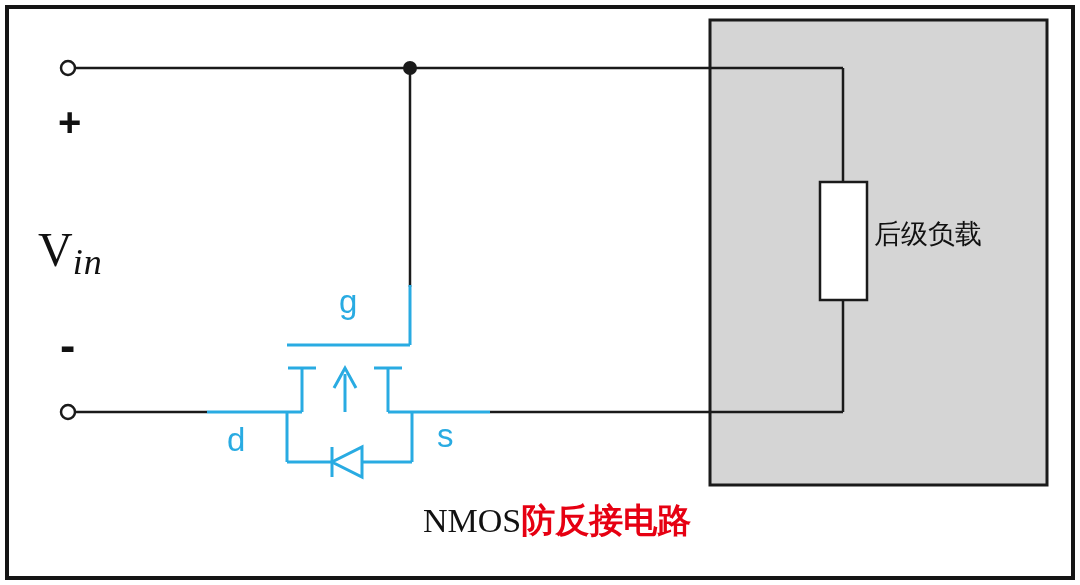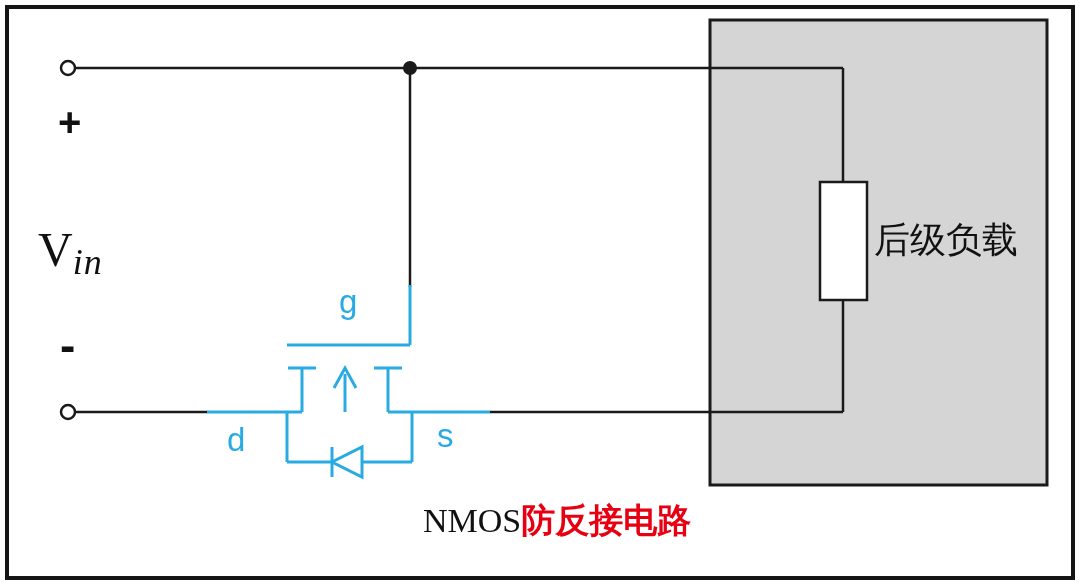--- a/index.html
+++ b/index.html
@@ -31,21 +31,21 @@
   .mos line,.mos polyline,.mos polygon{stroke:var(--mosfet-blue);stroke-width:3;fill:none;stroke-linecap:butt;}
   .lbl{position:absolute;color:#111;white-space:nowrap;}
   .plus{left:58px;top:100px;font-size:40px;font-weight:600;font-family:"Liberation Sans",sans-serif;}
   .minus{left:60px;top:318px;font-size:46px;font-weight:600;font-family:"Liberation Sans",sans-serif;}
   .vin{left:38px;top:222px;font-family:"Liberation Serif",serif;font-size:48px;}
   .vin .sub{font-style:italic;font-size:36px;vertical-align:-8px;letter-spacing:1px;}
   .gate-lbl,.drain-lbl,.source-lbl{color:var(--mosfet-blue);font-size:33px;font-family:"Liberation Sans",sans-serif;}
   .gate-lbl{left:339px;top:283px;}
   .drain-lbl{left:227px;top:421px;}
   .source-lbl{left:437px;top:417px;}
-  .load-lbl{left:874px;top:216px;font-size:36px;color:#111;}
+  .load-lbl{left:874px;top:216px;font-size:27px;color:#111;}
   .caption{
     position:absolute;left:17px;top:498px;width:100%;
     text-align:center;font-size:34px;
   }
   .cap-black{font-family:"Liberation Serif",serif;color:#111;}
   .cap-red{color:var(--caption-red);font-weight:bold;font-family:"Liberation Serif",serif;}
 </style>
 </head>
 <body>
 

